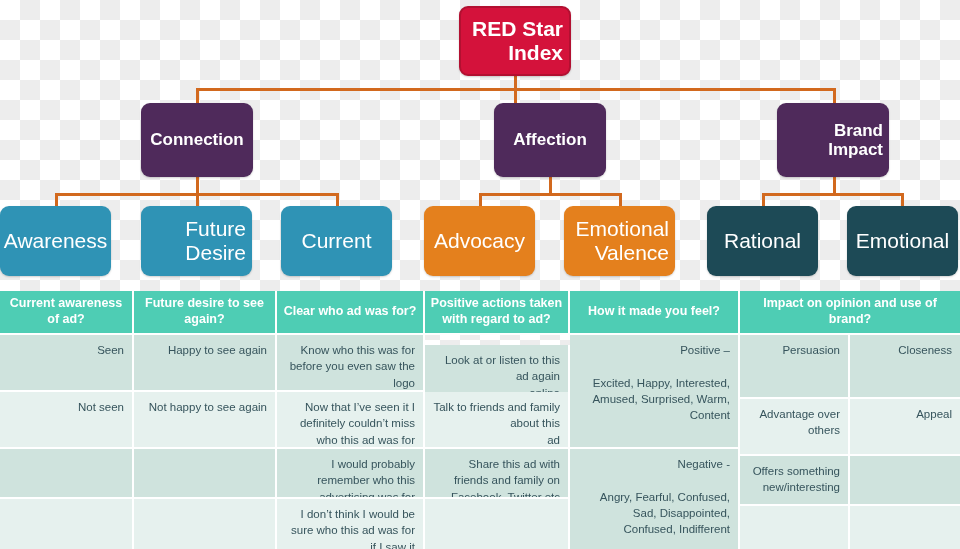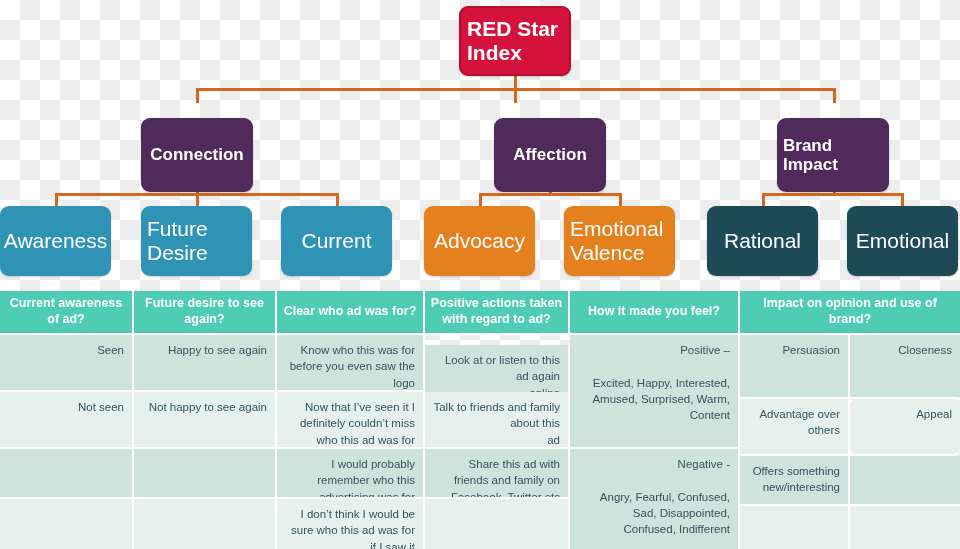--- a/index.html
+++ b/index.html
@@ -19,29 +19,29 @@
   
   .conn{position:absolute;background:#d2691e;}
   .conn.v{width:3px;}
   .conn.h{height:3px;}
 
   
   .node{
     position:absolute;
     border-radius:9px;
     display:flex;align-items:center;justify-content:center;
-    text-align:left;
+    text-align:right;
     color:#ffffff;
     box-sizing:border-box;
     line-height:1.12;
     padding:2px 6px;
     box-shadow:0 1px 2px rgba(0,0,0,.18);
   }
   .root{background:#d4123b;border:2px solid #b21031;font-weight:bold;font-size:21px;}
-  .lvl2{background:#4f2a5b;font-weight:bold;font-size:17px;margin-top:15px;}
+  .lvl2{background:#4f2a5b;font-weight:bold;font-size:17px;}
   .lvl3{font-size:21px;font-weight:normal;}
   .c-teal{background:#2f93b5;}
   .c-orange{background:#e4801d;}
   .c-dark{background:#1d4a56;}
 
   
   #tbl{position:absolute;left:0;top:291px;width:960px;height:258px;}
   .cell{position:absolute;box-sizing:border-box;overflow:hidden;text-align:right;}
   .hdr{
     background:#4ecdb4;color:#ffffff;font-weight:bold;font-size:12.5px;
@@ -137,18 +137,18 @@
     <div class="cell body rA" style="left:570px;top:158px;width:170px;height:100px;white-space:pre-line;border-bottom:none;">Negative -
 
 Angry, Fearful, Confused, Sad, Disappointed, Confused, Indifferent</div>
 
     <div class="cell body rA" style="left:740px;top:44px;width:110px;height:64px;">Persuasion</div>
     <div class="cell body rB" style="left:740px;top:108px;width:110px;height:57px;">Advantage over others</div>
     <div class="cell body rA" style="left:740px;top:165px;width:110px;height:50px;">Offers something new/interesting</div>
     <div class="cell body rB" style="left:740px;top:215px;width:110px;height:43px;border-bottom:none;"></div>
 
     <div class="cell body rA" style="left:850px;top:44px;width:110px;height:64px;border-right:none;">Closeness</div>
-    <div class="cell body rB" style="left:850px;top:108px;width:110px;height:57px;border-right:none;border-radius:7px;">Appeal</div>
+    <div class="cell body rB" style="left:850px;top:108px;width:110px;height:57px;border-right:none;">Appeal</div>
     <div class="cell body rA" style="left:850px;top:165px;width:110px;height:50px;border-right:none;"></div>
     <div class="cell body rB" style="left:850px;top:215px;width:110px;height:43px;border-right:none;border-bottom:none;"></div>
 
   </div>
 </div>
 
 </body></html>

